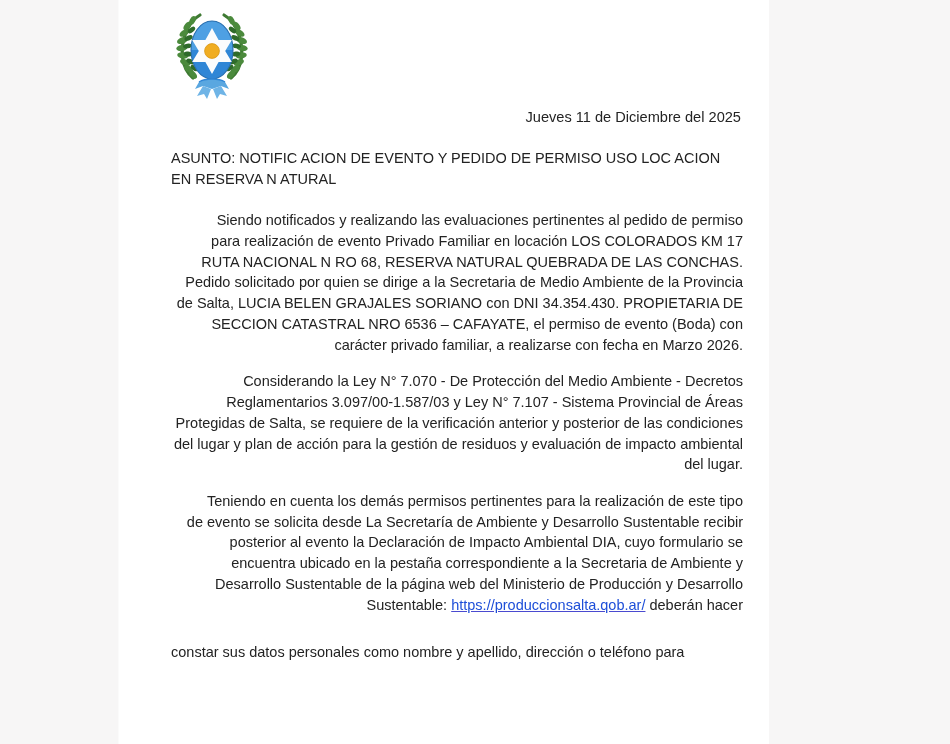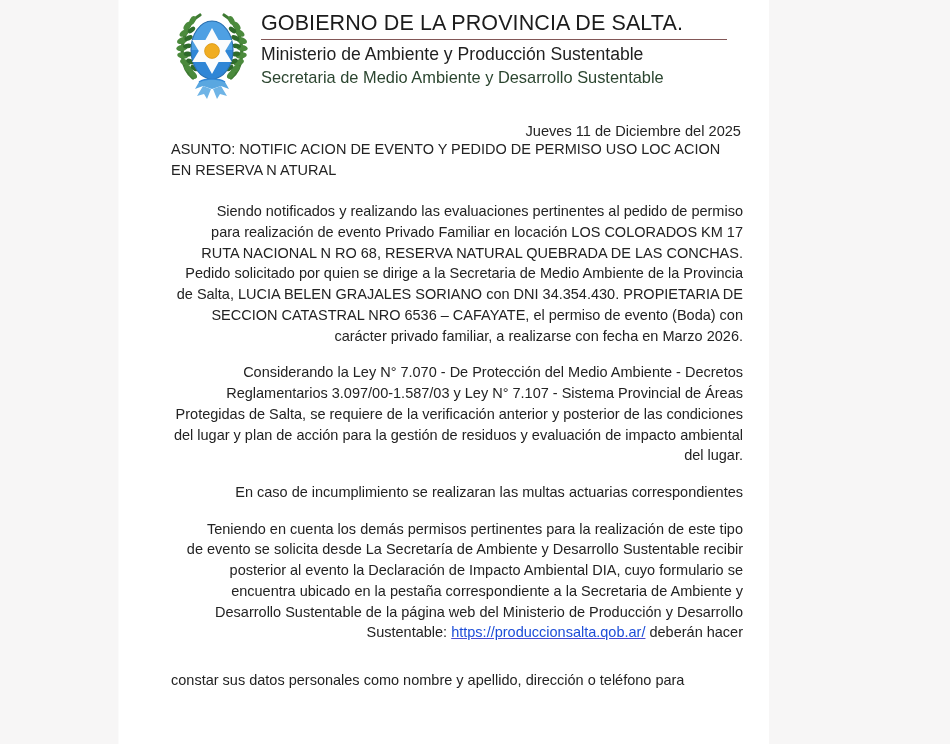--- a/index.html
+++ b/index.html
@@ -85,37 +85,38 @@
     font-size: 16.4px;
     color: #2c4630;
     white-space: nowrap;
     line-height: 1.25;
   }
 
   
   .doc-date {
     text-align: right;
     padding-right: 28px;
-    margin-top: 17px;
+    margin-top: 3px;
     font-size: 14.6px;
     color: #242424;
   }
 
   .doc-body {
     padding: 0 26px 0 52px;
     font-size: 14.5px;
     color: #232323;
   }
 
   .salutation {
     margin-top: 22px;
     line-height: 1.35;
   }
 
   .subject {
+    margin-top: 23px;
     line-height: 1.42;
   }
 
   .para {
     margin-top: 21px;
     line-height: 1.43;
     text-align: right;
   }
   .para.tight { margin-top: 16px; }
   .para .indent-sm { display: inline-block; width: 30px; }
@@ -203,40 +204,33 @@
           <circle cx="41" cy="45" r="7.4" fill="#f0ad22"></circle>
           <circle cx="41" cy="45" r="7.4" fill="none" stroke="#d99512" stroke-width="0.8"></circle>
 
           <path d="M28 76 C34 72 48 72 54 76 L58 83 L50 80 L41 83 L32 80 L24 83 Z" fill="#5aa7e0"></path>
           <path d="M28 76 C34 72 48 72 54 76" fill="none" stroke="#2f86d6" stroke-width="1.4"></path>
           <path d="M32 80 L26 90 L33 88 L36 93 L40 83 Z" fill="#6fb4e6"></path>
           <path d="M50 80 L56 90 L49 88 L46 93 L42 83 Z" fill="#6fb4e6"></path>
         </svg>
       </div>
 
-      <div class="lh-text">
-        <div class="lh-line1">GOBIERNO DE LA PROVINCIA DE SALTA.</div>
-        <div class="lh-rule"></div>
-        <div class="lh-line2">Ministerio de Ambiente y Producción Sustentable</div>
-        <div class="lh-line3">Secretaria de Medio Ambiente y Desarrollo Sustentable</div>
-      </div>
     </div>
 
     <div class="doc-date">Jueves 11 de Diciembre del 2025</div>
 
     <div class="doc-body">
 
 
       <div class="subject">ASUNTO: NOTIFIC ACION DE EVENTO Y PEDIDO DE PERMISO USO LOC ACION EN  RESERVA N ATURAL</div>
 
       <p class="para"><span class="indent-sm"></span><span>Siendo notificados  y realizando las evaluaciones pertinentes al pedido de permiso para realización   de evento  Privado  Familiar  en locación LOS COLORADOS KM 17 RUTA NACIONAL N RO 68, RESERVA NATURAL QUEBRADA DE LAS CONCHAS. Pedido solicitado por quien se dirige a la Secretaria de Medio Ambiente de la Provincia de Salta, LUCIA BELEN GRAJALES SORIANO con DNI 34.354.430. PROPIETARIA DE SECCION CATASTRAL NRO 6536 – CAFAYATE, el permiso de evento  (Boda)  con carácter privado familiar,  a realizarse  con fecha en Marzo 2026.</span></p>
 
       <p class="para tight"><span class="indent-lg"></span><span>Considerando  la  Ley N° 7.070 - De Protección del Medio Ambiente - Decretos Reglamentarios 3.097/00-1.587/03 y  Ley N° 7.107 - Sistema Provincial de Áreas Protegidas de Salta, se requiere de la verificación anterior y posterior de las condiciones del lugar y plan de acción para la gestión de residuos y evaluación de impacto ambiental del lugar.</span></p>
 
-      <p class="para tight"><span class="indent-lg"></span><span>En   caso de incumplimiento se realizaran las  multas actuarias correspondientes</span></p>
 
       <p class="para tight"><span class="indent-sm"></span><span>Teniendo en cuenta los demás permisos pertinentes para la realización de este tipo de evento se solicita desde La Secretaría de Ambiente y Desarrollo Sustentable recibir posterior al  evento la Declaración de Impacto Ambiental DIA,  cuyo formulario se encuentra ubicado en la pestaña correspondiente a la Secretaria de Ambiente y Desarrollo Sustentable de la página web del Ministerio de Producción y Desarrollo Sustentable: </span><a class="doclink" href="#">https://produccionsalta.qob.ar/</a><span> deberán hacer</span></p>
 
       <div class="closing-block">
         <div class="cl1">constar sus datos personales como nombre y apellido, dirección o teléfono para</div>
 
       </div>
 
     </div>
   </div>

